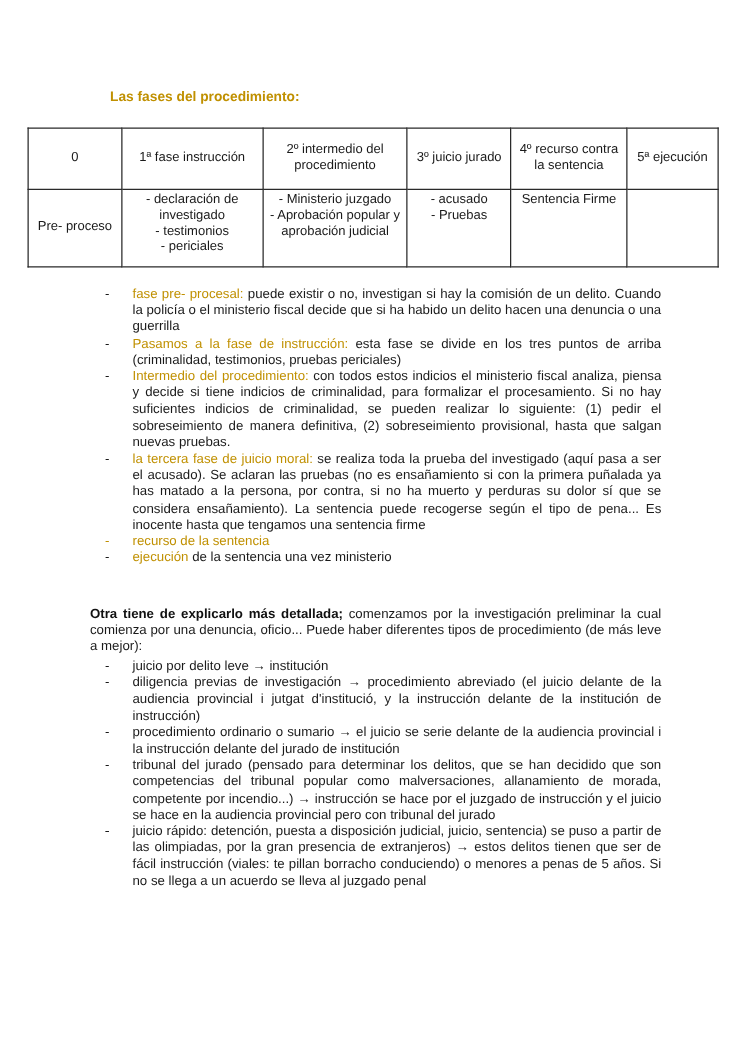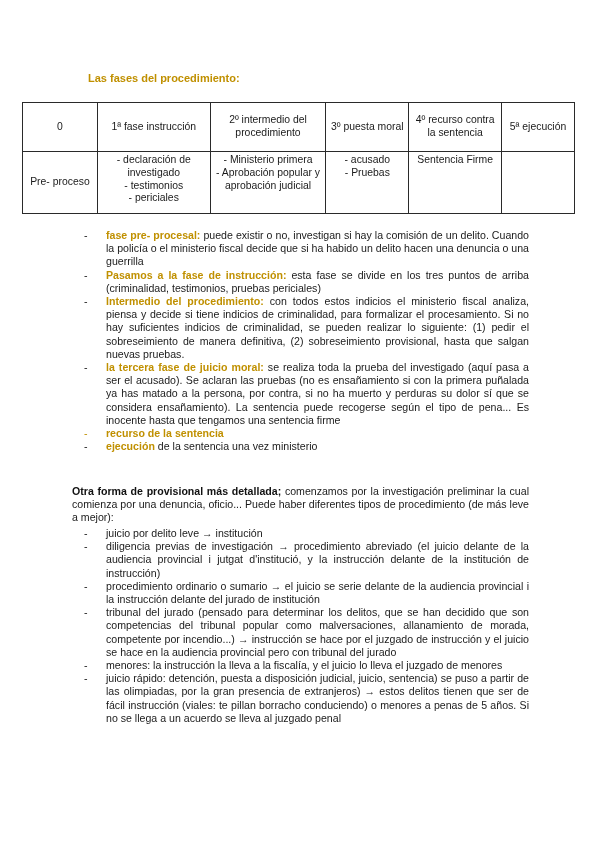--- a/index.html
+++ b/index.html
@@ -10,21 +10,21 @@
     body {
       width: 600px;
       height: 848px;
       position: relative;
       overflow: hidden;
       font-family: "Liberation Sans", sans-serif;
       color: #1a1a1a;
       font-size: 10.6px;
       line-height: 13.2px;
     }
-    .accent { color: #c09000; font-weight: bold; }
+    .accent { color: #c09000; font-weight: normal; }
     .heading {
       position: absolute;
       left: 88px;
       top: 72px;
       font-size: 11px;
       font-weight: bold;
       color: #c09000;
     }
     table.phases {
       position: absolute;
@@ -105,33 +105,33 @@
     <col style="width:116px">
     <col style="width:83px">
     <col style="width:93px">
     <col style="width:73px">
   </colgroup>
   <tbody>
       <tr class="head">
     <td>0</td>
     <td>1ª fase instrucción</td>
     <td>2º intermedio del procedimiento</td>
-    <td>3º puesta moral</td>
+    <td>3º juicio jurado</td>
     <td>4º recurso contra la sentencia</td>
     <td>5ª ejecución</td>
   </tr>
   <tr class="body">
     <td class="center-v" style="">Pre- proceso</td>
     <td>
       <span class="cell-line">- declaración de investigado</span>
       <span class="cell-line">- testimonios</span>
       <span class="cell-line">- periciales</span>
     </td>
     <td>
-      <span class="cell-line">- Ministerio primera</span>
+      <span class="cell-line">- Ministerio juzgado</span>
       <span class="cell-line">- Aprobación popular y aprobación judicial</span>
     </td>
     <td>
       <span class="cell-line">- acusado</span>
       <span class="cell-line">- Pruebas</span>
     </td>
     <td>Sentencia Firme</td>
     <td></td>
   </tr>
 </tbody>
@@ -158,21 +158,21 @@
     <span class="bullet orange">-</span>
     <span class="accent">recurso de la sentencia</span><span></span>
   </li>
   <li>
     <span class="bullet">-</span>
     <span class="accent">ejecución</span><span> de la sentencia una vez ministerio</span>
   </li>
 </ul>
 
 <p class="para2" style="margin:0">
-  <b>Otra forma de provisional más detallada;</b><span> comenzamos por la investigación preliminar la cual comienza por una denuncia, oficio... Puede haber diferentes tipos de procedimiento (de más leve a mejor):</span>
+  <b>Otra tiene de explicarlo más detallada;</b><span> comenzamos por la investigación preliminar la cual comienza por una denuncia, oficio... Puede haber diferentes tipos de procedimiento (de más leve a mejor):</span>
 </p>
 
 <ul class="dash section2">
   <li>
     <span class="bullet">-</span>
     <span>juicio por delito leve → institución</span>
   </li>
   <li>
     <span class="bullet">-</span>
     <span>diligencia previas de investigación → procedimiento abreviado (el juicio delante de la audiencia provincial i jutgat d'institució, y la instrucción delante de la institución de instrucción)</span>
@@ -180,19 +180,18 @@
   <li>
     <span class="bullet">-</span>
     <span>procedimiento ordinario o sumario → el juicio se serie delante de la audiencia provincial i la instrucción delante del jurado de institución</span>
   </li>
   <li>
     <span class="bullet">-</span>
     <span>tribunal del jurado (pensado para determinar los delitos, que se han decidido que son competencias del tribunal popular como malversaciones, allanamiento de morada, competente por incendio...) → instrucción se hace por el juzgado de instrucción y el juicio se hace en la audiencia provincial pero con tribunal del jurado</span>
   </li>
   <li>
     <span class="bullet">-</span>
-    <span>menores: la instrucción la lleva a la fiscalía, y el juicio lo lleva el juzgado de menores</span>
   </li>
   <li>
     <span class="bullet">-</span>
     <span>juicio rápido: detención, puesta a disposición judicial, juicio, sentencia) se puso a partir de las olimpiadas, por la gran presencia de extranjeros) → estos delitos tienen que ser de fácil instrucción (viales: te pillan borracho conduciendo) o menores a penas de 5 años. Si no se llega a un acuerdo se lleva al juzgado penal</span>
   </li>
 </ul>
 
 </body></html>

